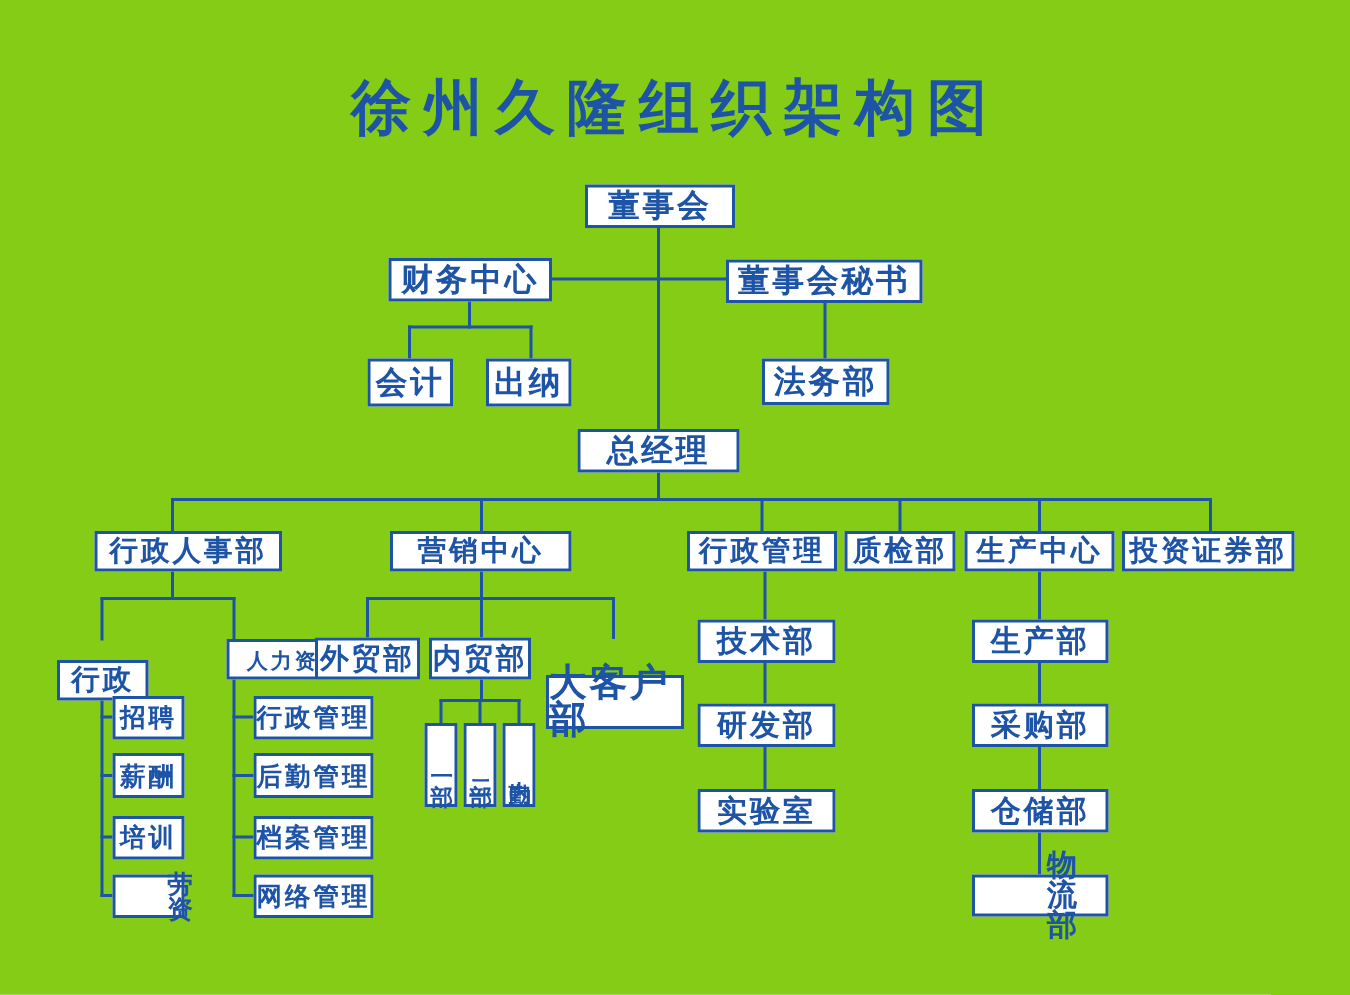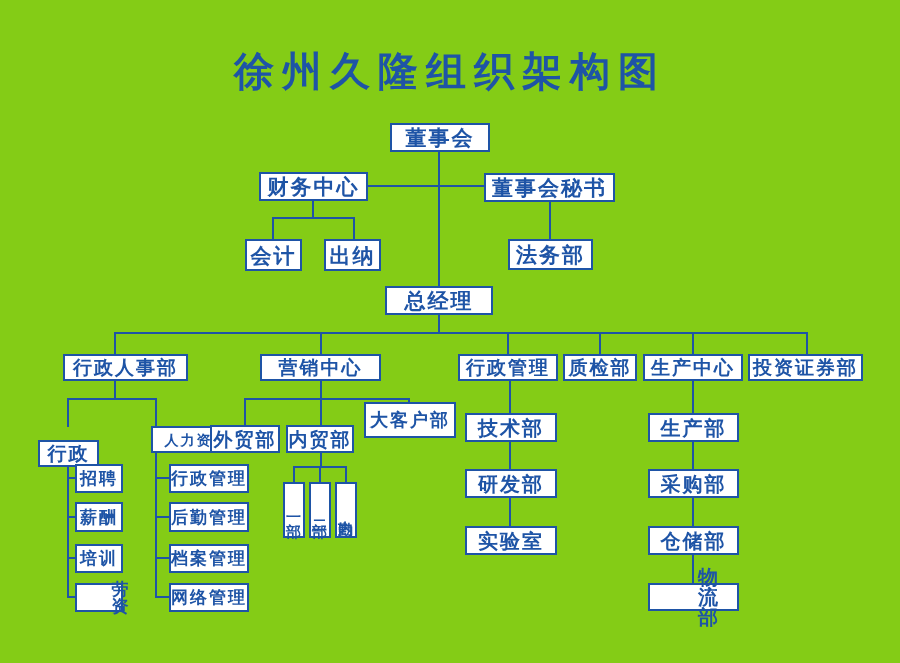--- a/index.html
+++ b/index.html
@@ -92,21 +92,21 @@
       <div class="node" style="left: 63px; top: 354px; width: 125px; height: 27px; font-size: 19px;">行政人事部</div>
       <div class="node" style="left: 260px; top: 354px; width: 121px; height: 27px; font-size: 19px;">营销中心</div>
       <div class="node" style="left: 458px; top: 354px; width: 100px; height: 27px; font-size: 19px;">行政管理</div>
       <div class="node" style="left: 563px; top: 354px; width: 74px; height: 27px; font-size: 19px;">质检部</div>
       <div class="node" style="left: 643px; top: 354px; width: 100px; height: 27px; font-size: 19px;">生产中心</div>
       <div class="node" style="left: 748px; top: 354px; width: 115px; height: 27px; font-size: 19px;">投资证券部</div>
       <div class="node" style="left: 38px; top: 426px; width: 61px; height: 27px; font-size: 19px; margin-top: 14px;">行政</div>
       <div class="node" style="left: 111px; top: 426px; width: 91px; height: 27px; font-size: 14px; margin-left: 40px;">人力资源</div>
       <div class="node" style="left: 210px; top: 425px; width: 70px; height: 28px; font-size: 19px;">外贸部</div>
       <div class="node" style="left: 286px; top: 425px; width: 68px; height: 28px; font-size: 19px;">内贸部</div>
-      <div class="node" style="left: 364px; top: 402px; width: 92px; height: 36px; font-size: 18px;">大客户部</div>
+      <div class="node" style="left: 364px; top: 450px; width: 92px; height: 36px; font-size: 25px;">大客户部</div>
       <div class="node vertical" style="left: 283px; top: 482px; width: 22px; height: 56px; font-size: 15px;">一部</div>
       <div class="node vertical" style="left: 309px; top: 482px; width: 22px; height: 56px; font-size: 15px;">二部</div>
       <div class="node vertical" style="left: 335px; top: 482px; width: 22px; height: 56px; font-size: 15px;">内勤</div>
       <div class="node" style="left: 465px; top: 413px; width: 92px; height: 29px; font-size: 20px;">技术部</div>
       <div class="node" style="left: 465px; top: 469px; width: 92px; height: 29px; font-size: 20px;">研发部</div>
       <div class="node" style="left: 465px; top: 526px; width: 92px; height: 29px; font-size: 20px;">实验室</div>
       <div class="node" style="left: 648px; top: 413px; width: 91px; height: 29px; font-size: 20px;">生产部</div>
       <div class="node" style="left: 648px; top: 469px; width: 91px; height: 29px; font-size: 20px;">采购部</div>
       <div class="node" style="left: 648px; top: 526px; width: 91px; height: 29px; font-size: 20px;">仓储部</div>
       <div class="node" style="left: 648px; top: 583px; width: 91px; height: 28px; font-size: 20px; padding-left: 48px;">物流部</div>

